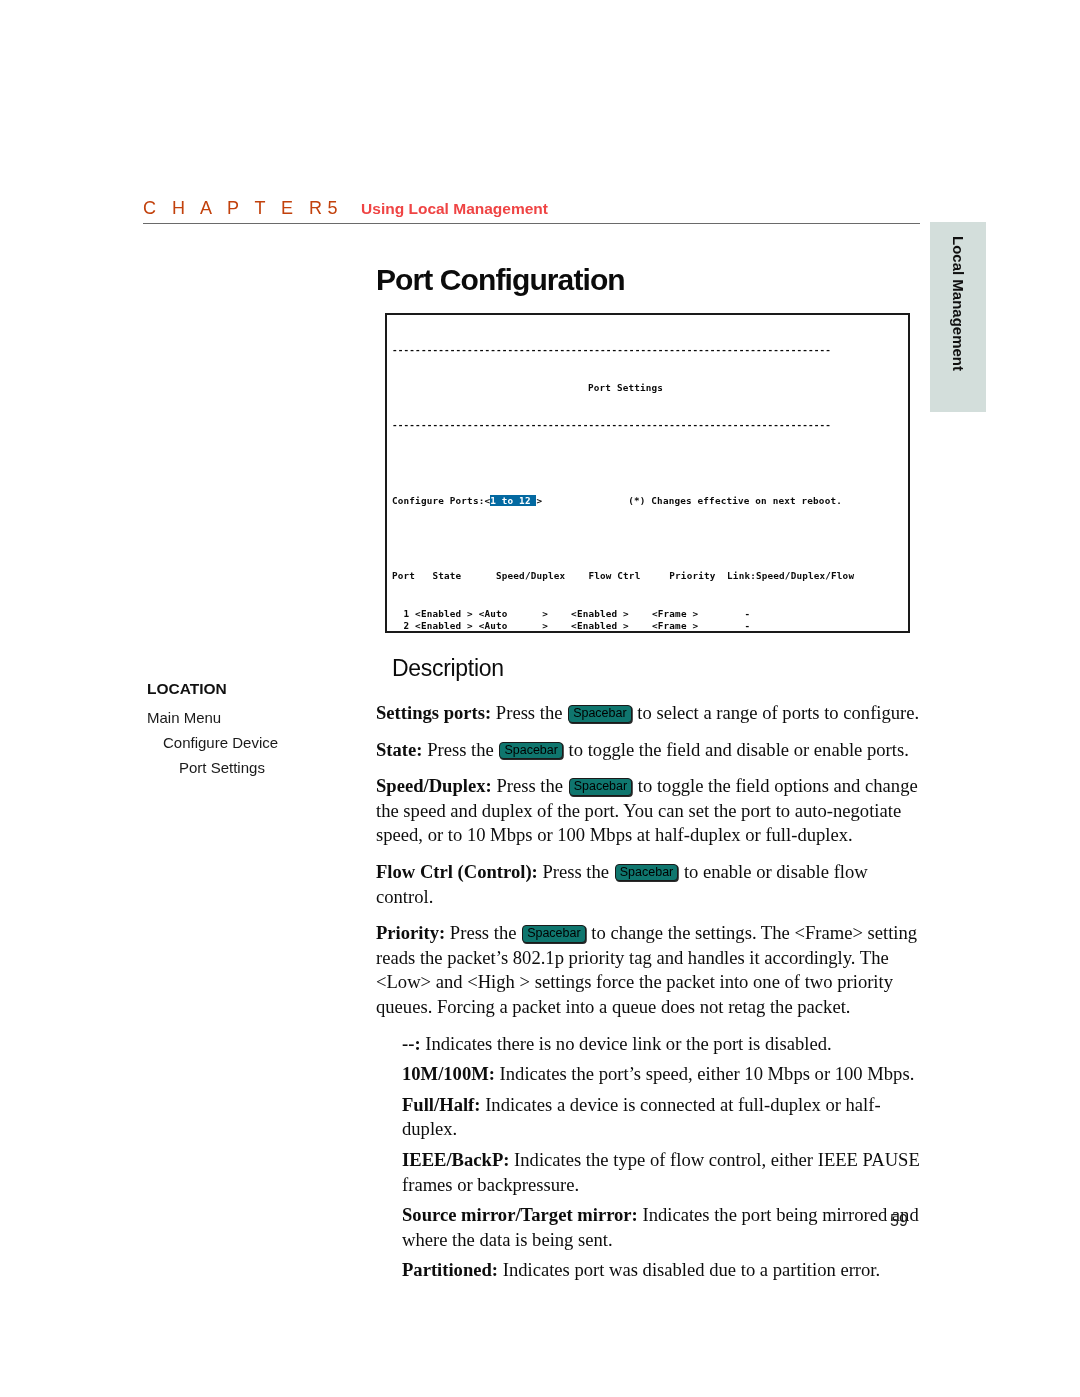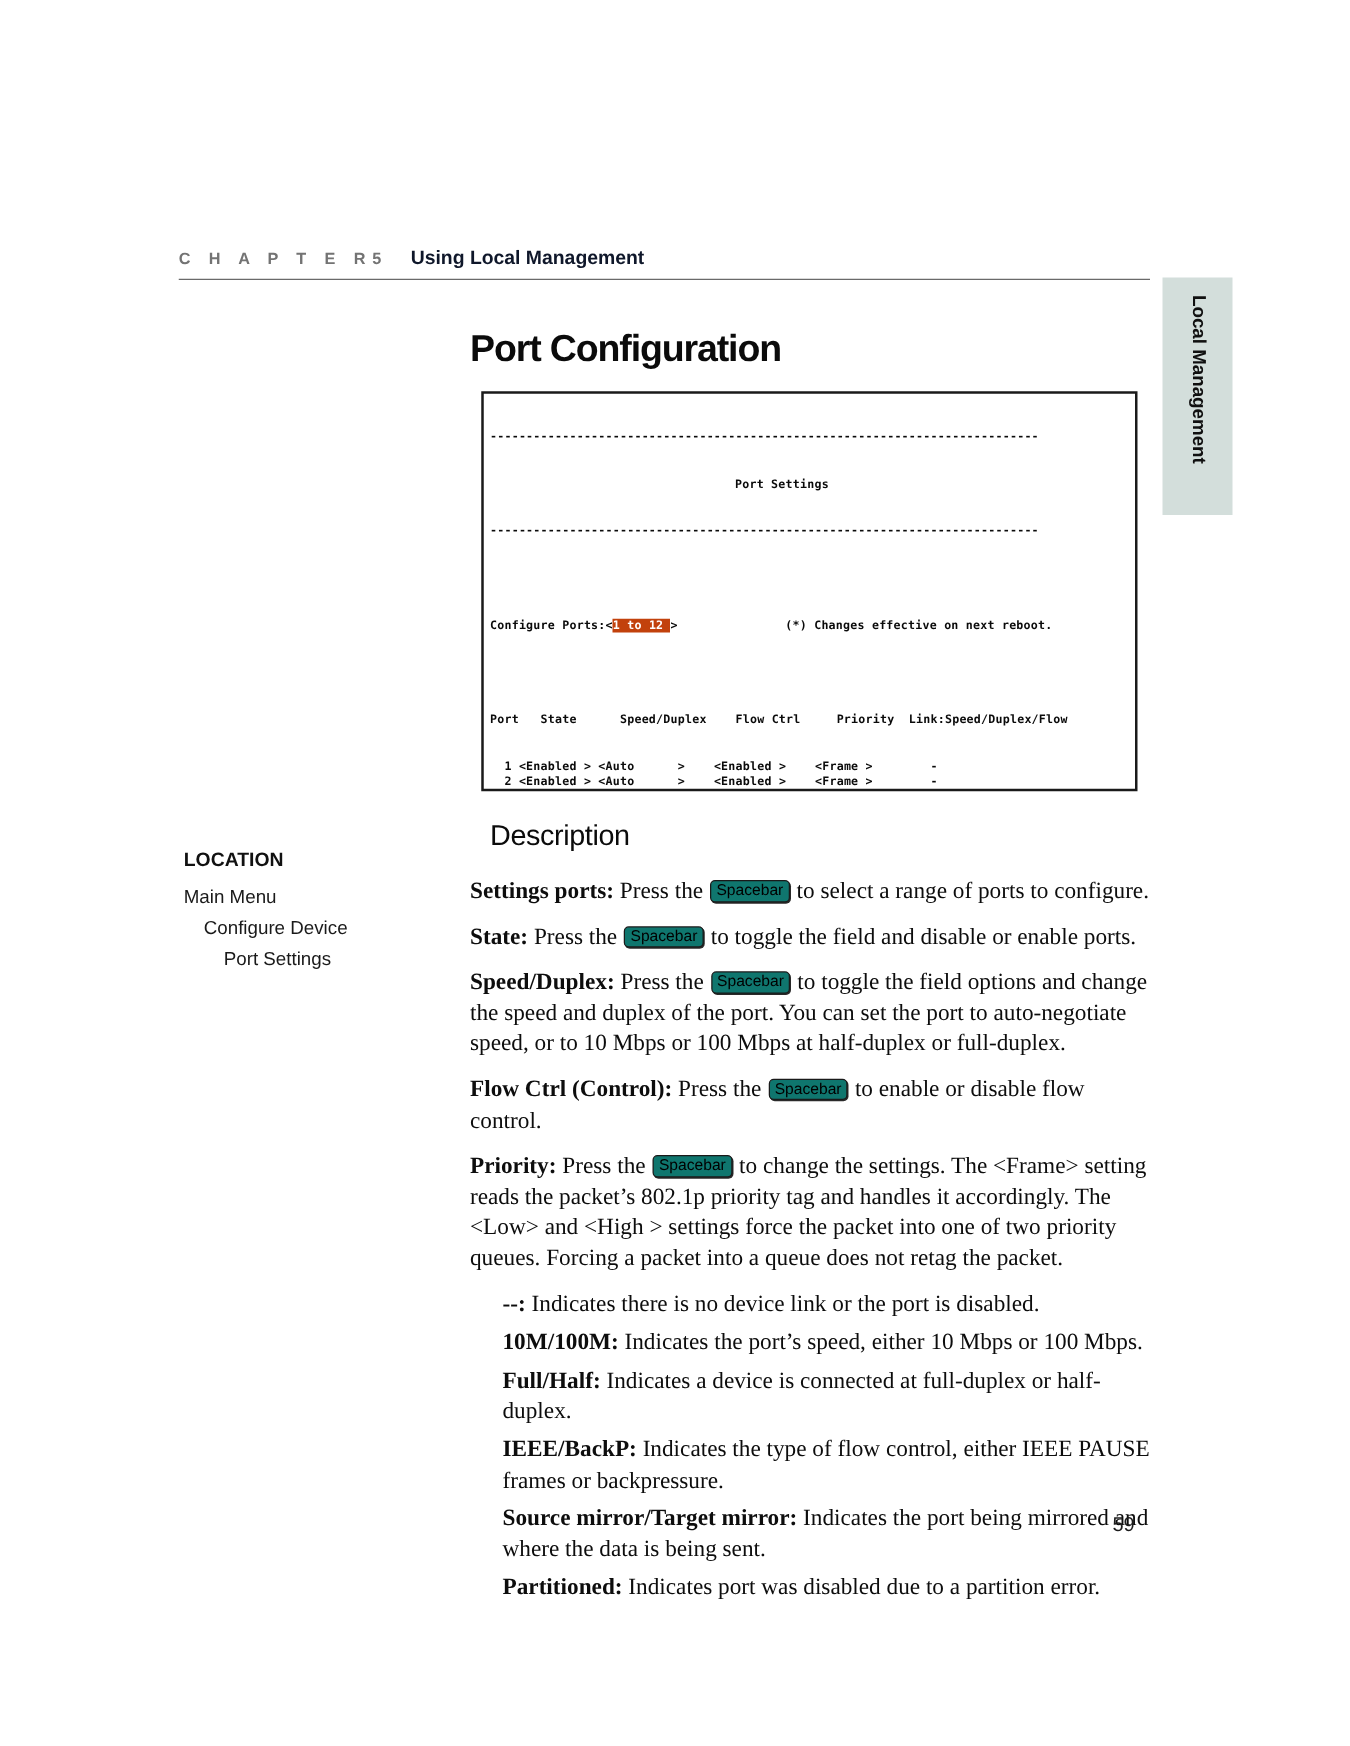--- a/index.html
+++ b/index.html
@@ -19,32 +19,32 @@
   
   #chapter-header {
     position: absolute;
     left: 143px;
     top: 198px;
     width: 777px;
     height: 26px;
   }
   .chapter-word {
     font-family: "Liberation Sans", sans-serif;
-    font-weight: bold;
-    font-size: 13px;
+    font-weight: normal;
+    font-size: 18px;
     letter-spacing: 5.5px;
-    color: #737373;
+    color: #c2410c;
     display: inline-block;
     vertical-align: baseline;
   }
   .chapter-title {
     font-family: "Liberation Sans", sans-serif;
     font-weight: bold;
     font-size: 15.5px;
-    color: #0f172a;
+    color: #ef4444;
     display: inline-block;
     margin-left: 18px;
     vertical-align: baseline;
   }
   #header-rule {
     position: absolute;
     left: 143px;
     top: 223px;
     width: 777px;
     height: 0;
@@ -103,21 +103,21 @@
     line-height: 12.55px;
     font-weight: bold;
     color: #0a0a0a;
     padding: 4px 0 0 5px;
     white-space: pre;
     letter-spacing: 0.18px;
   }
   .term-line { white-space: pre; height: 12.55px; }
   .term-rule { letter-spacing: 0.18px; }
   .hl {
-    background: #c2410c;
+    background: #0369a1;
     color: #ffffff;
   }
   .term-gap { height: 12.55px; }
 
   
   #location-block {
     position: absolute;
     left: 147px;
     top: 680px;
     width: 215px;

